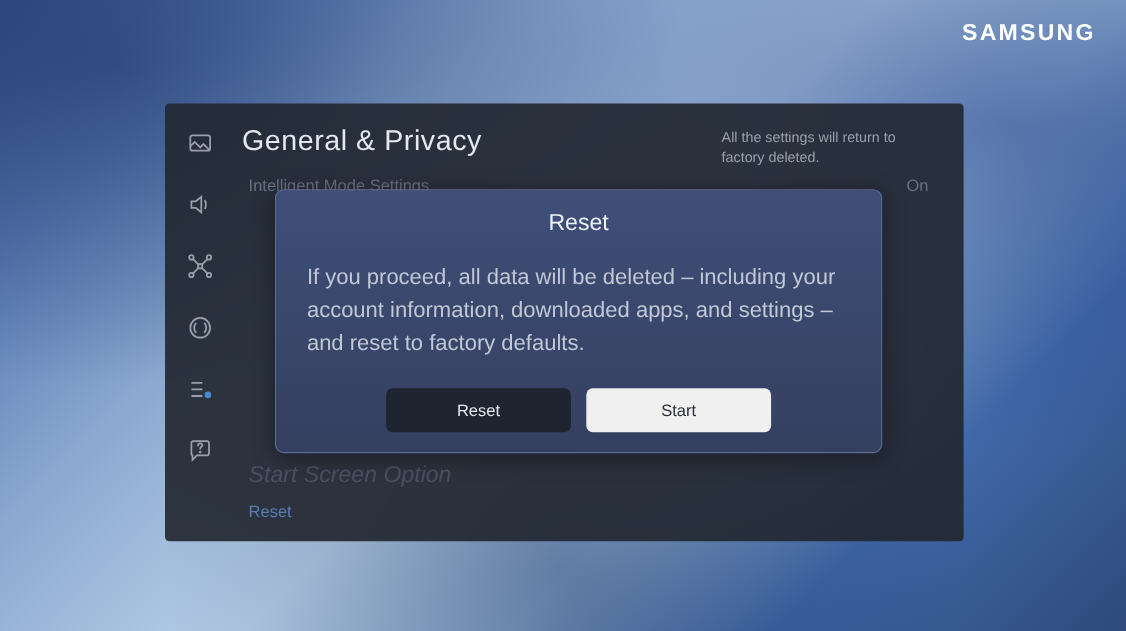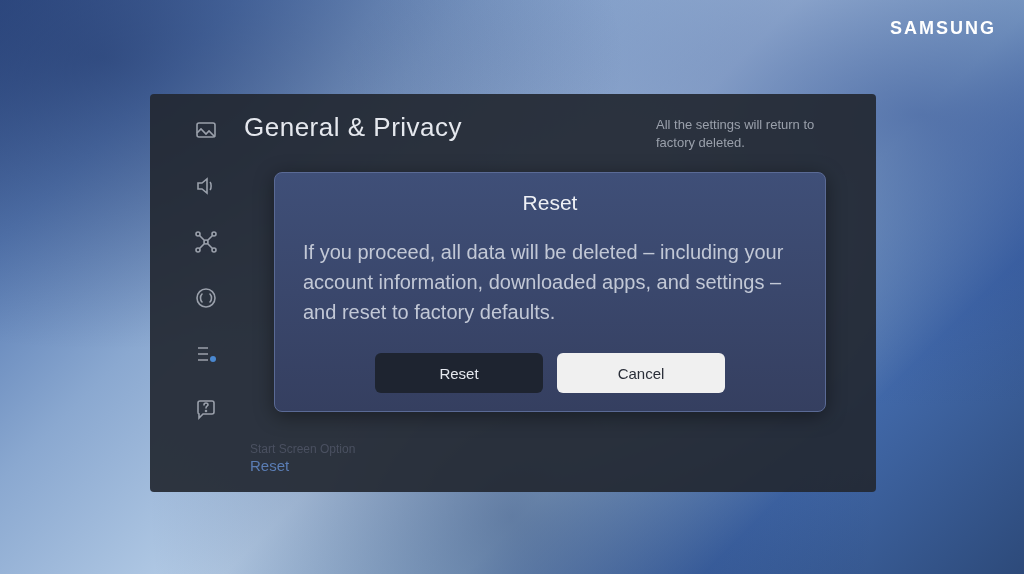--- a/index.html
+++ b/index.html
@@ -17,34 +17,33 @@
         radial-gradient(ellipse at 90% 20%, rgba(40,70,140,0.6) 0%, transparent 45%),
         radial-gradient(ellipse at 50% 90%, rgba(10,30,80,0.4) 0%, transparent 50%);
     }
     .brand {
       position: absolute;
       top: 18px;
       right: 28px;
       color: #fff;
       font-weight: 700;
       letter-spacing: 2px;
-      font-size: 18px;
+      font-size: 21px;
       font-family: Arial, sans-serif;
     }
     .settings-panel {
       position: absolute;
       top: 94px;
       left: 150px;
       width: 726px;
       height: 398px;
       background: rgba(35, 40, 50, 0.92);
       border-radius: 4px;
       display: flex;
       overflow: hidden;
-      padding-left: 24px;
     }
     .sidebar {
       width: 64px;
       display: flex;
       flex-direction: column;
       align-items: center;
       padding-top: 20px;
       gap: 24px;
     }
     .sidebar-icon {
@@ -143,24 +142,25 @@
       background: #1e2430;
       color: #e5e8ee;
     }
     .btn-light {
       background: #f0f0f0;
       color: #2a2e38;
       font-weight: 500;
     }
     .bg-start-row {
       position: absolute;
-      bottom: 36px;
+      bottom: 48px;
       left: 12px;
       color: #4a5060;
-      font-size: 12px;
+      font-size: 21px;
+      font-style: italic;
     }
   </style>
 </head>
 <body>
 
 <div class="brand">SAMSUNG</div>
 
 <div class="settings-panel">
   <div class="sidebar">
     <div class="sidebar-icon">
@@ -205,26 +205,32 @@
         </svg>
     </div>
   </div>
 
   <div class="main">
     <div class="header-row">
       <div class="page-title">General &amp; Privacy</div>
       <div class="header-desc">All the settings will return to factory deleted.</div>
     </div>
 
+    <div class="bg-list">
+      <div class="bg-list-row">
+        <span>Intelligent Mode Settings</span>
+        <span>On</span>
+      </div>
+    </div>
 
     <div class="bg-start-row">Start Screen Option</div>
     <div class="bg-reset-row">Reset</div>
 
     <div class="dialog">
       <div class="dialog-title">Reset</div>
       <div class="dialog-body">If you proceed, all data will be deleted – including your account information, downloaded apps, and settings – and reset to factory defaults.</div>
       <div class="dialog-buttons">
         <button class="btn btn-dark">Reset</button>
-        <button class="btn btn-light">Cancel</button>
+        <button class="btn btn-light">Start</button>
       </div>
     </div>
   </div>
 </div>
 
 </body></html>

